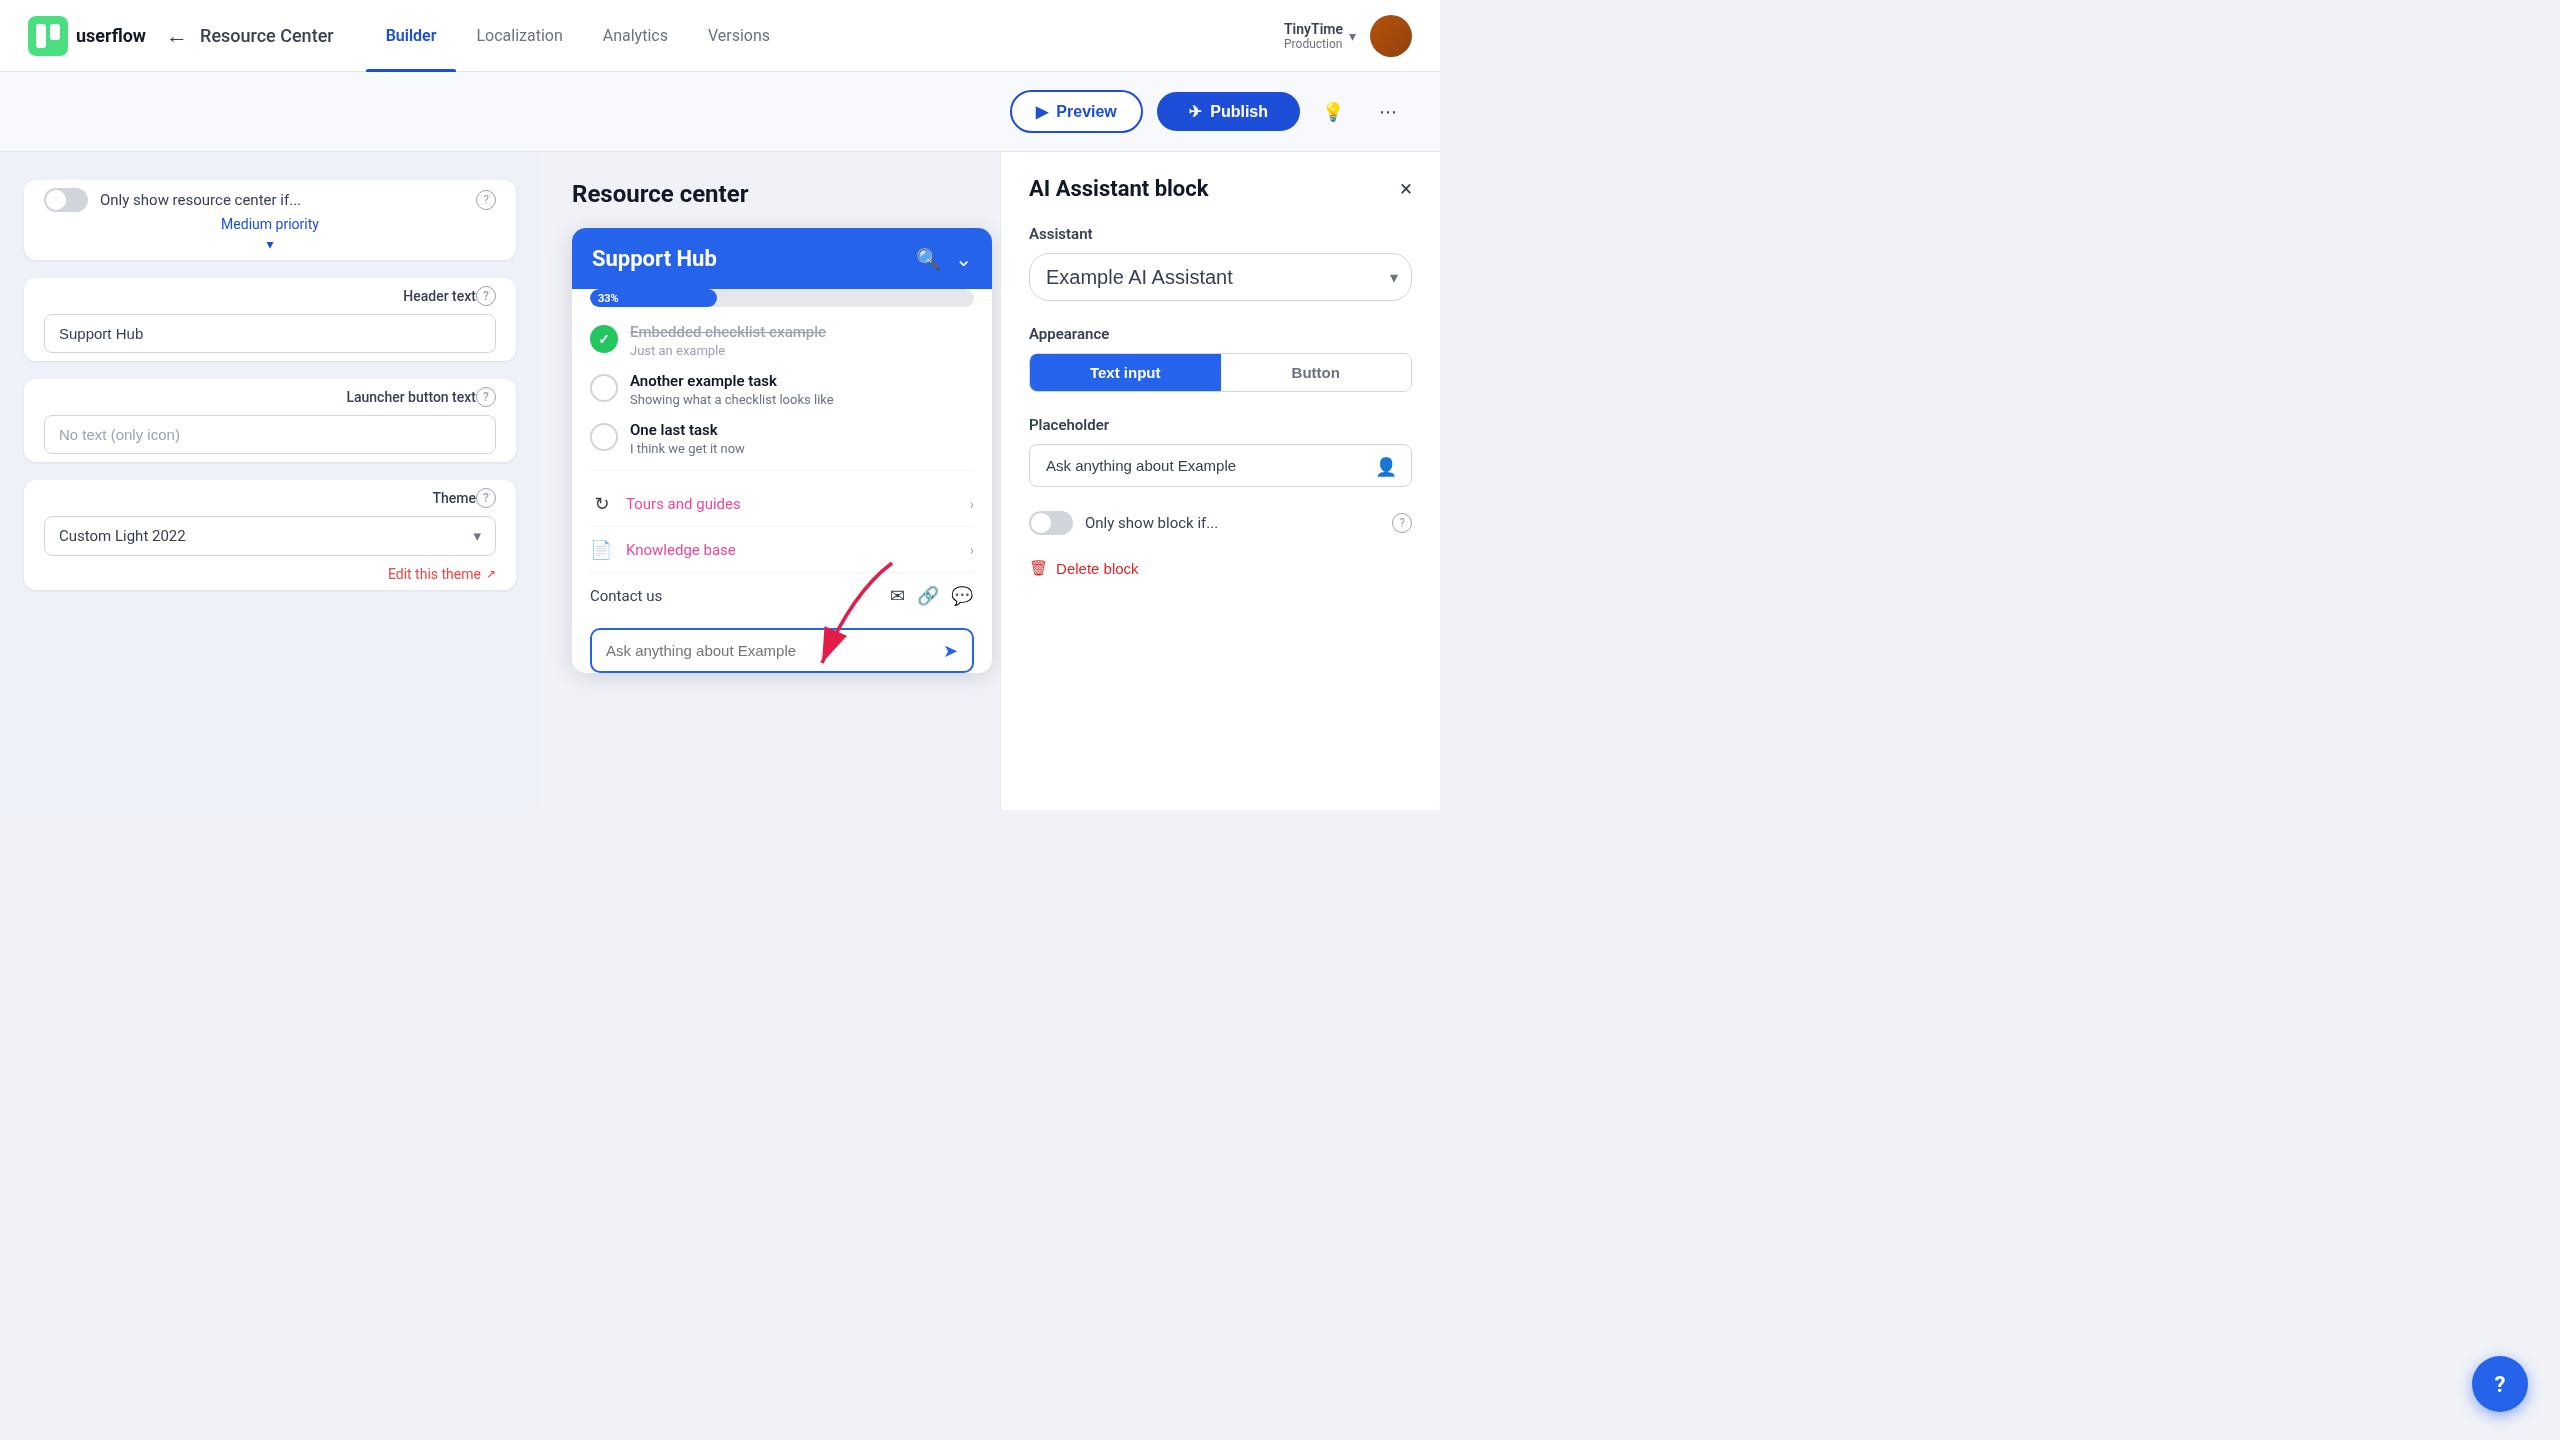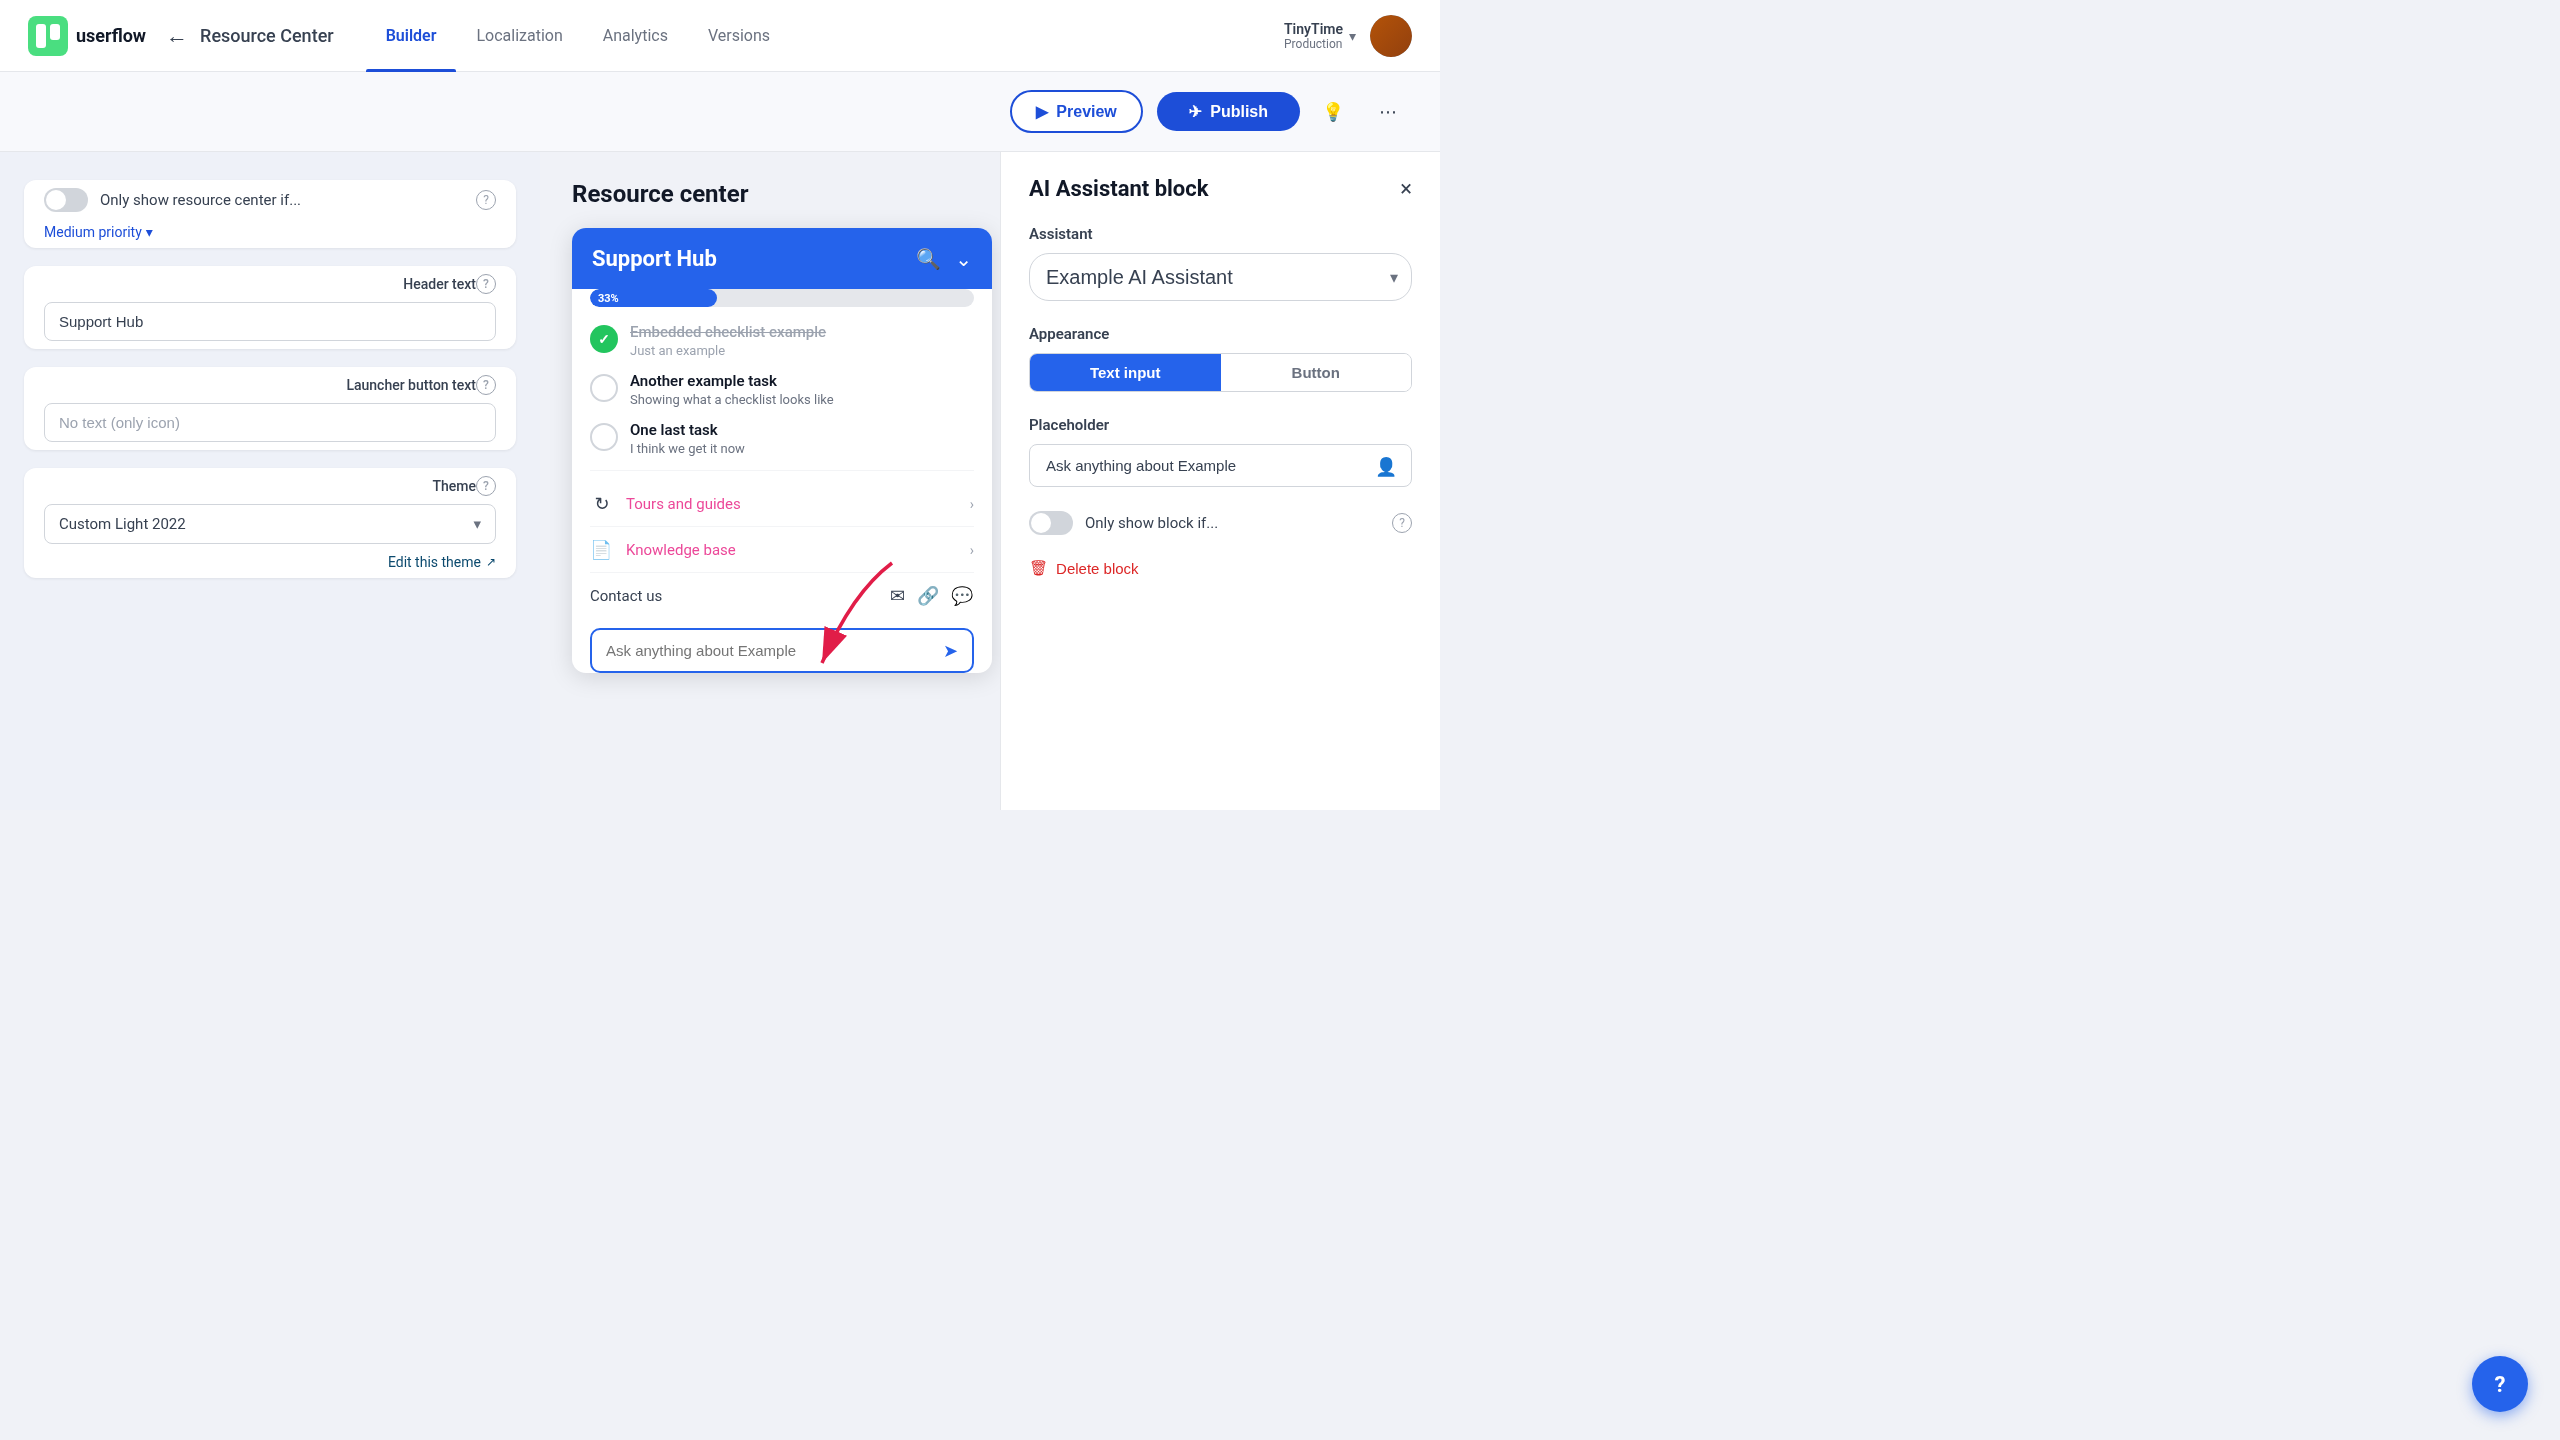--- a/index.html
+++ b/index.html
@@ -118,21 +118,21 @@
       content: '';
       position: absolute;
       width: 20px; height: 20px;
       background: #fff;
       border-radius: 50%;
       top: 2px; left: 2px;
       transition: 0.2s;
     }
     .toggle-label { font-size: 15px; color: #374151; flex: 1; }
     .help-icon { width: 20px; height: 20px; border-radius: 50%; border: 1.5px solid #9ca3af; display: flex; align-items: center; justify-content: center; font-size: 12px; color: #9ca3af; cursor: pointer; }
-    .priority-link { color: #1d4ed8; font-size: 14px; cursor: pointer; display: flex; align-items: center; gap: 4px; margin-top: 12px; }
+    .priority-link { color: #1d4ed8; font-size: 14px; cursor: pointer; display: flex; align-items: center; gap: 4px; margin-top: 4px; flex-direction: column; }
 
     .field-label { font-size: 14px; color: #374151; font-weight: 500; margin-bottom: 8px; display: flex; align-items: center; justify-content: flex-end; }
     .text-input {
       width: 100%;
       border: 1.5px solid #d1d5db;
       border-radius: 8px;
       padding: 10px 14px;
       font-size: 15px;
       color: #374151;
       outline: none;
@@ -146,21 +146,21 @@
       padding: 10px 14px;
       font-size: 15px;
       color: #374151;
       background: #fff;
       appearance: none;
       cursor: pointer;
       display: flex;
       align-items: center;
       justify-content: space-between;
     }
-    .edit-theme-link { color: #0c4a6e; font-size: 14px; cursor: pointer; display: flex; align-items: center; gap: 5px; margin-top: 10px; justify-content: flex-end; }
+    .edit-theme-link { color: #ef4444; font-size: 14px; cursor: pointer; display: flex; align-items: center; gap: 5px; margin-top: 10px; justify-content: flex-end; }
 
     
     .center-panel { flex: 1; padding: 28px 32px; display: flex; flex-direction: column; align-items: flex-start; overflow: hidden; }
     .center-title { font-size: 24px; font-weight: 700; color: #111827; margin-bottom: 20px; }
 
     
     .rc-widget {
       width: 420px;
       background: #fff;
       border-radius: 14px;

